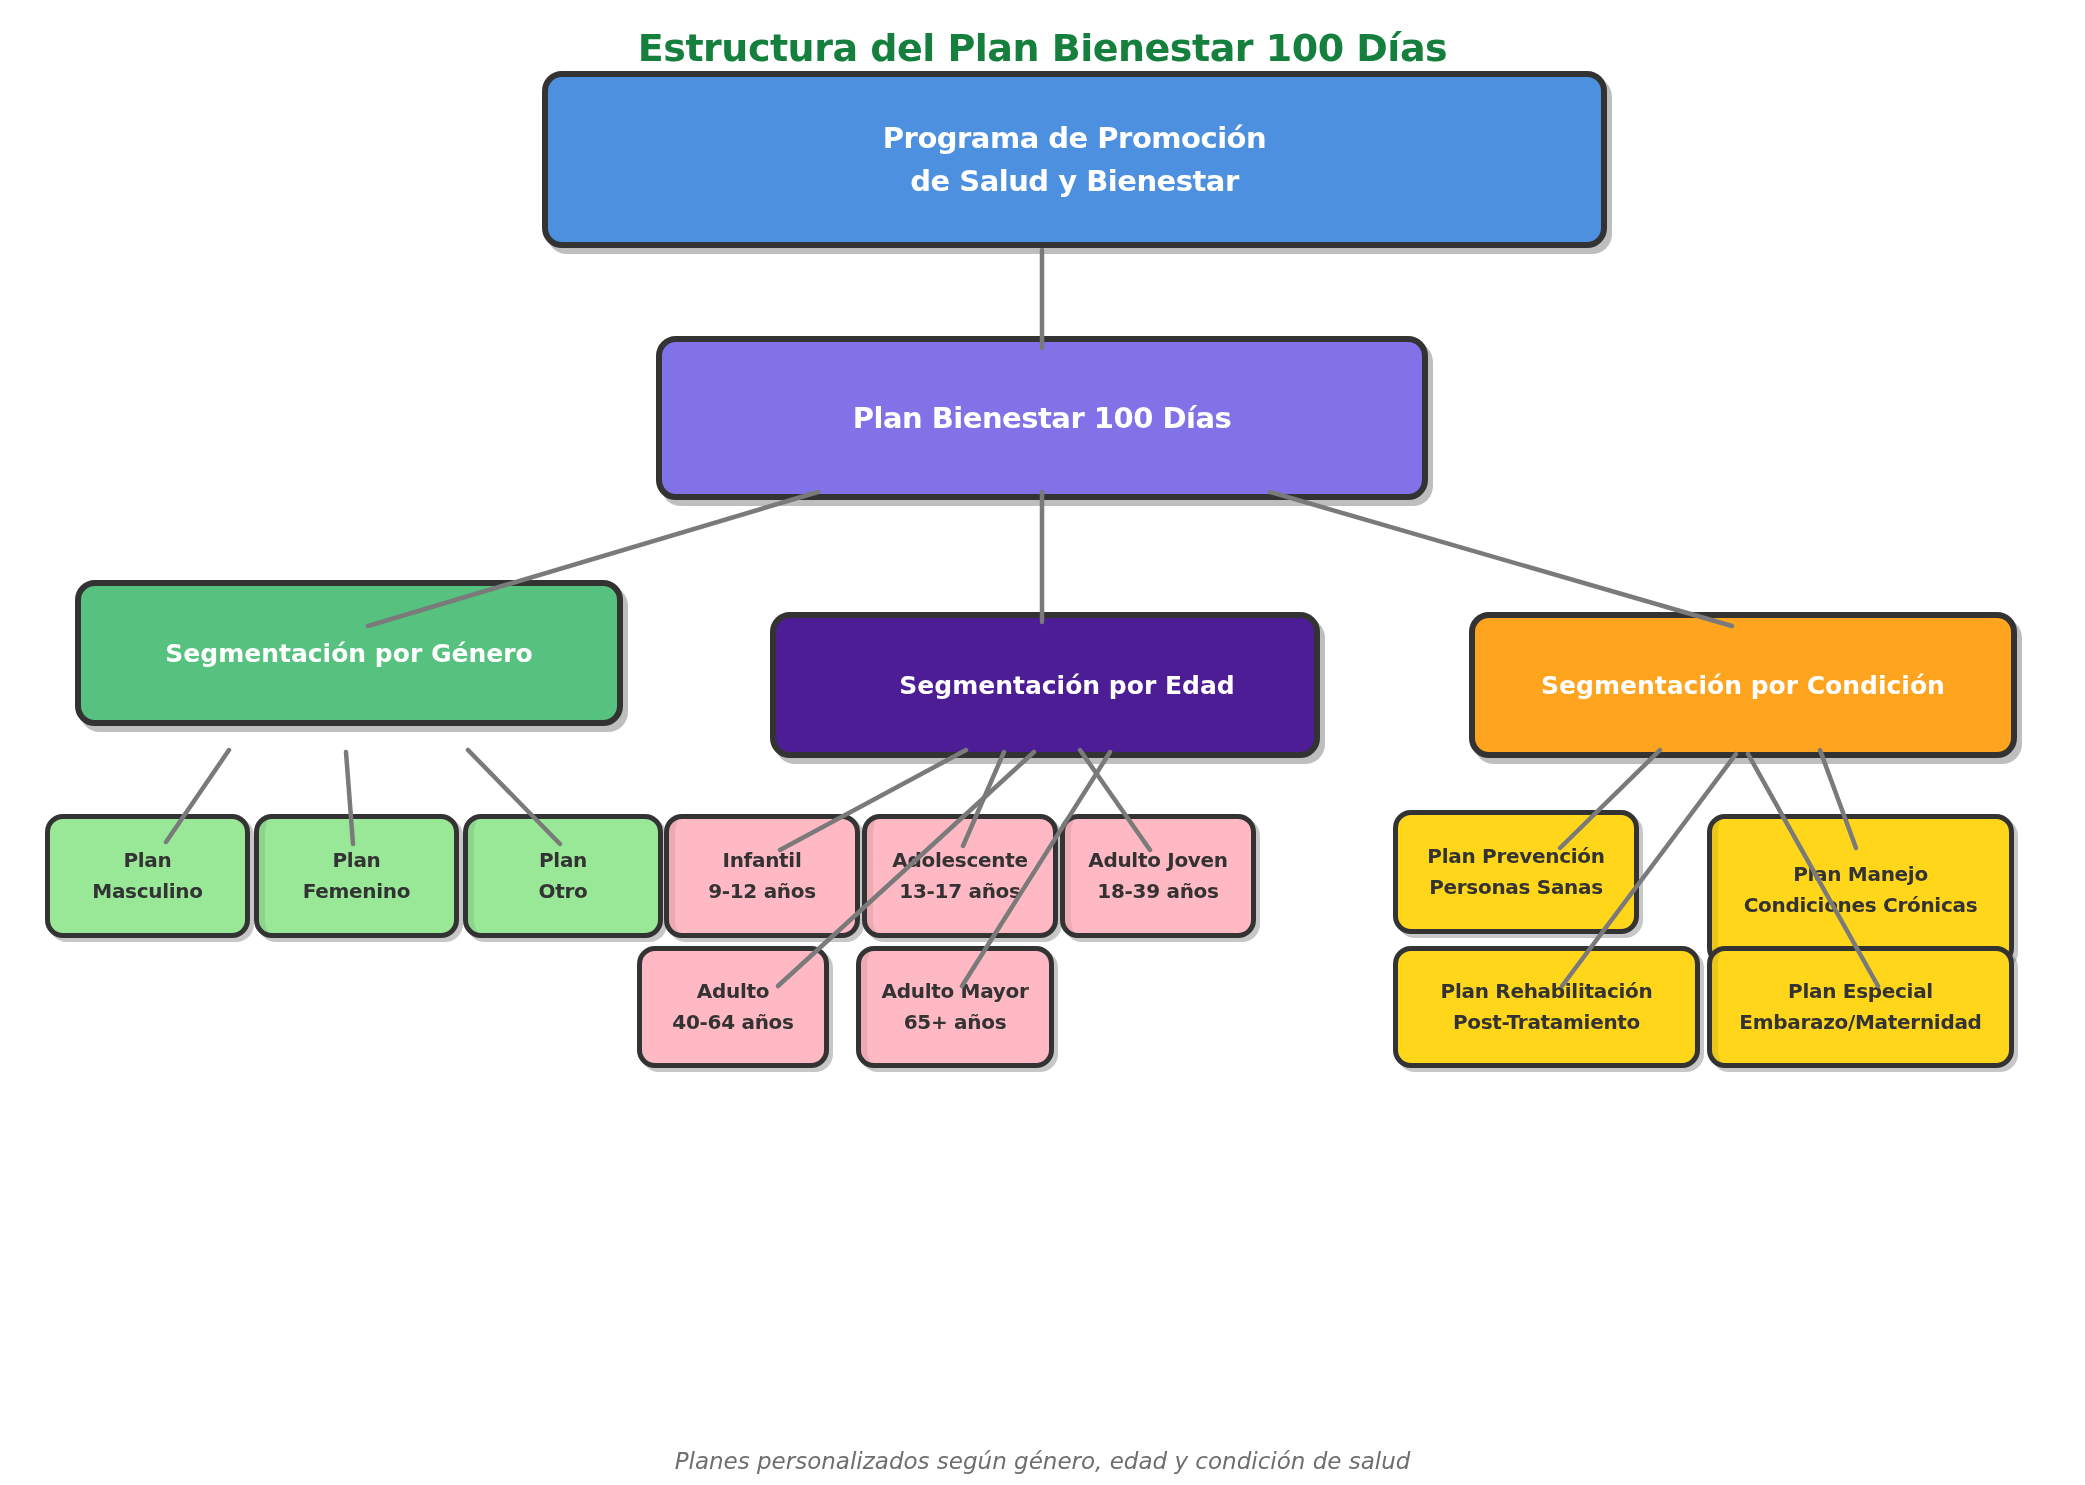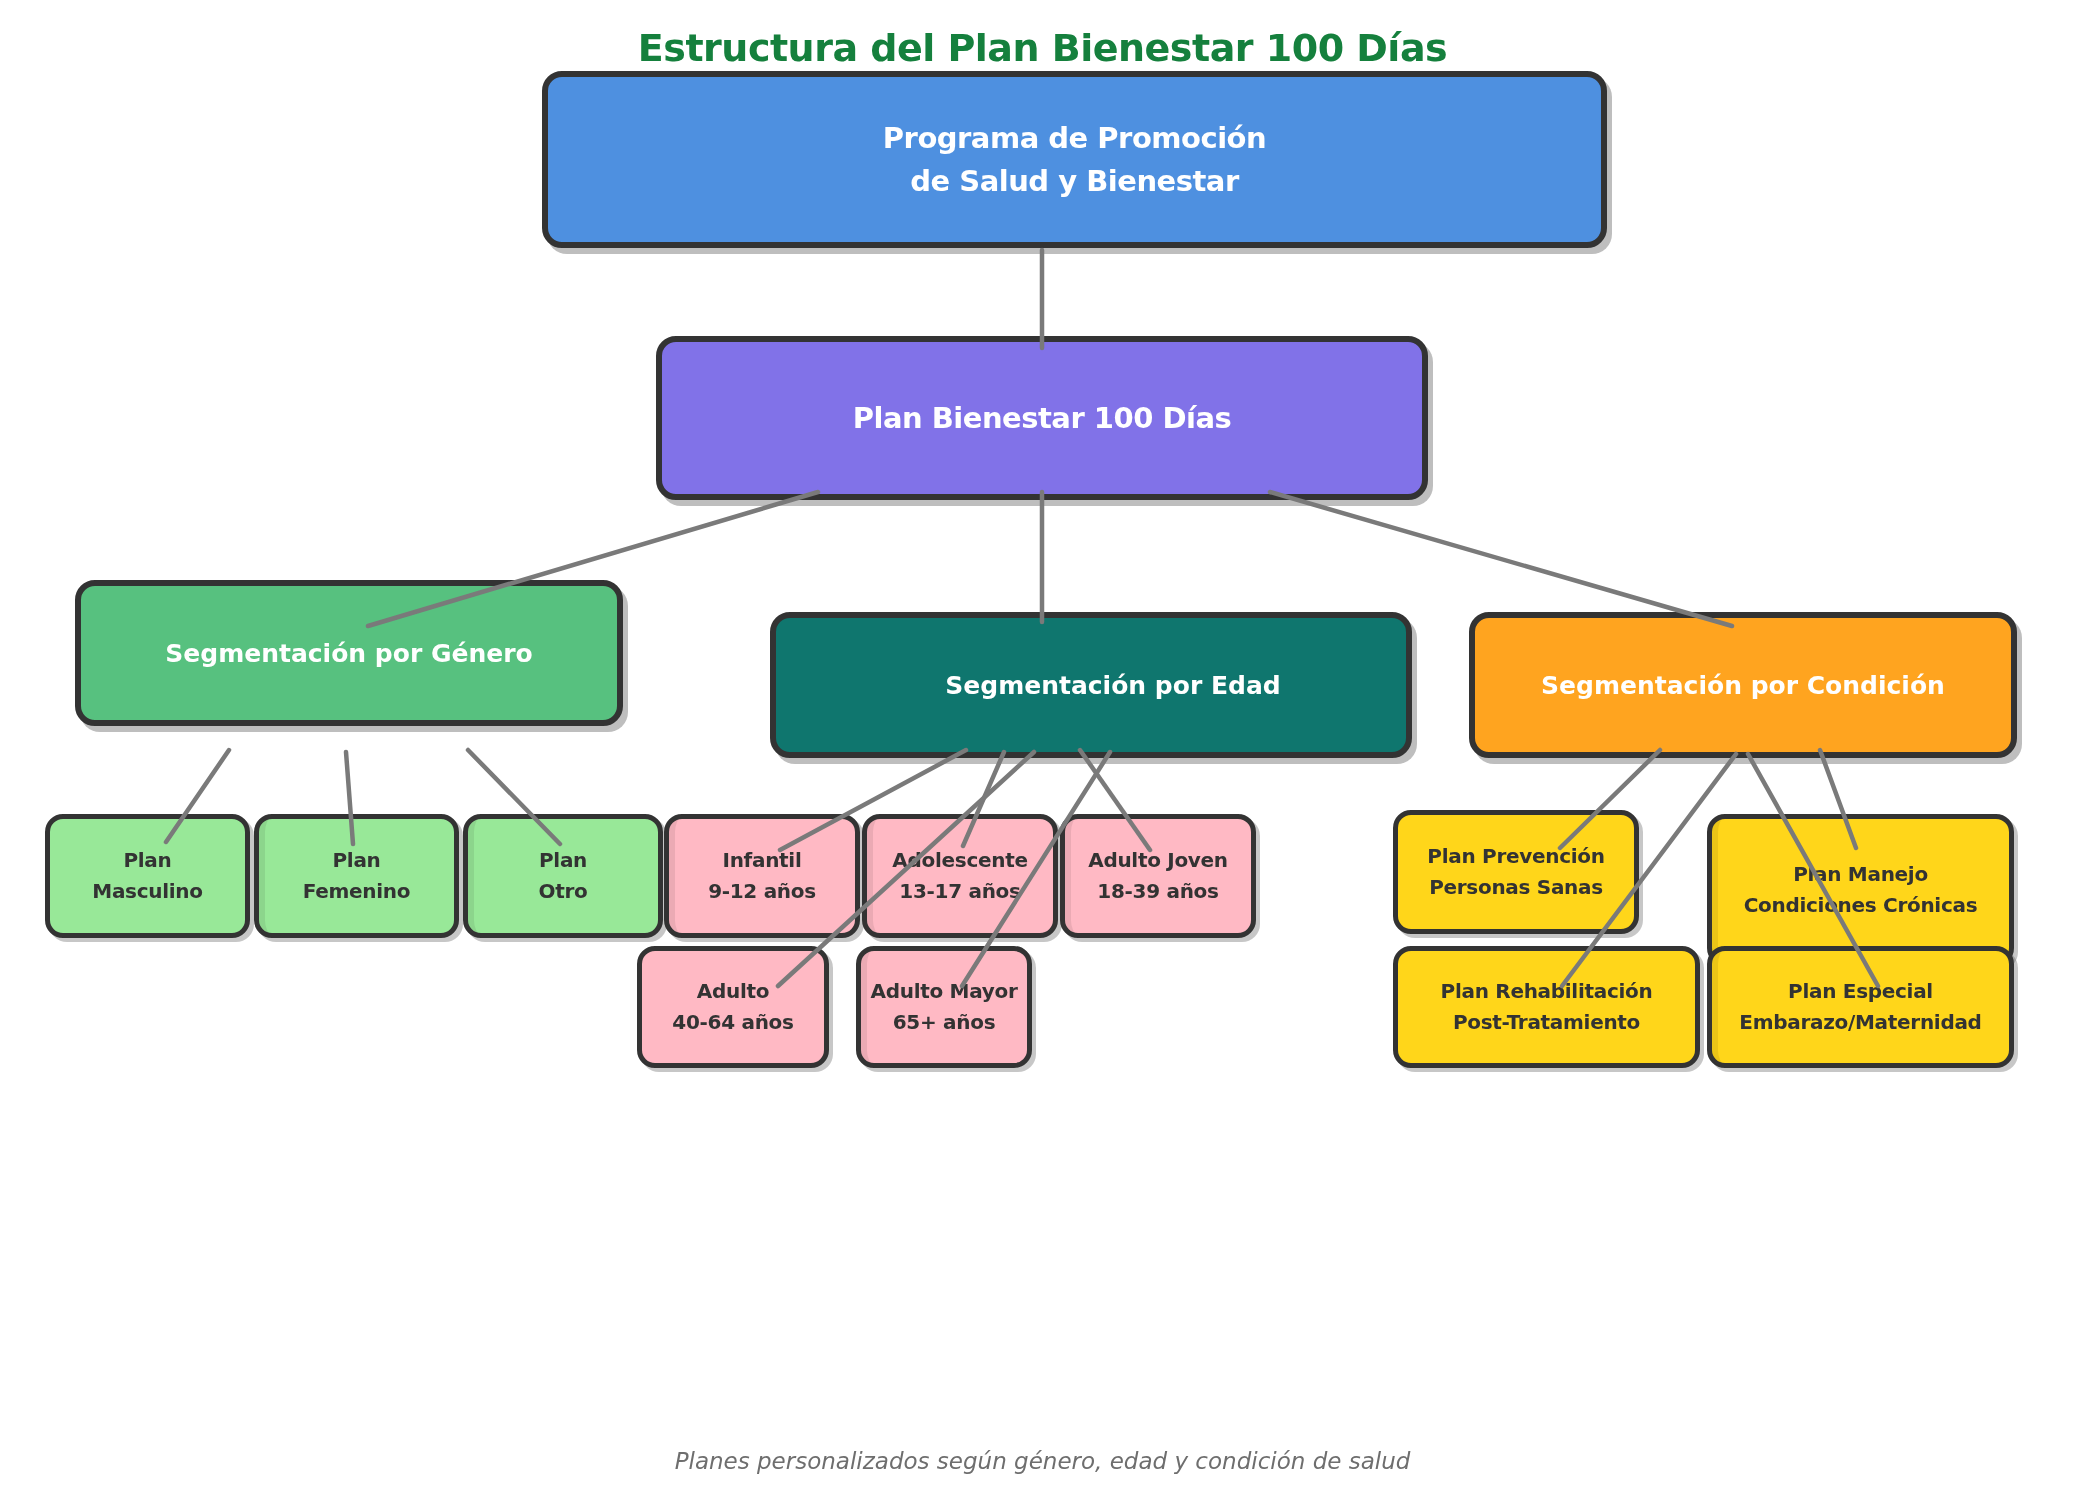--- a/index.html
+++ b/index.html
@@ -62,21 +62,21 @@
 de Salud y Bienestar</span>
   </div>
 
   <div class="node lvl2" style="left: 656px; top: 336px; width: 772px; height: 164px; background: rgb(129, 114, 232);">
     <span class="node-label">Plan Bienestar 100 Días</span>
   </div>
 
   <div class="node lvl3" style="left: 75px; top: 580px; width: 548px; height: 146px; background: rgb(87, 193, 127);">
     <span class="node-label">Segmentación por Género</span>
   </div>
-  <div class="node lvl3" style="left: 770px; top: 612px; width: 642px; height: 146px; background: #0f766e; padding-left: 44px;">
+  <div class="node lvl3" style="left: 770px; top: 612px; width: 550px; height: 146px; background: #4c1d95; padding-left: 44px;">
     <span class="node-label">Segmentación por Edad</span>
   </div>
   <div class="node lvl3" style="left: 1469px; top: 612px; width: 548px; height: 146px; background: rgb(255, 164, 31);">
     <span class="node-label">Segmentación por Condición</span>
   </div>
 
   <div class="node child" style="left: 45px; top: 814px; width: 205px; height: 124px; background: rgb(152, 232, 152);">
     <span class="node-label">Plan
 Masculino</span>
   </div>
@@ -99,21 +99,21 @@
   </div>
   <div class="node child ov" style="left: 1060px; top: 814px; width: 196px; height: 124px; background: rgb(255, 185, 196);">
     <span class="node-label">Adulto Joven
 18-39 años</span>
   </div>
 
   <div class="node child" style="left: 637px; top: 946px; width: 192px; height: 122px; background: rgb(255, 185, 196);">
     <span class="node-label">Adulto
 40-64 años</span>
   </div>
-  <div class="node child ov" style="left: 856px; top: 946px; width: 176px; height: 122px; background: rgb(255, 185, 196); text-align: center;">
+  <div class="node child ov" style="left: 856px; top: 946px; width: 198px; height: 122px; background: rgb(255, 185, 196); text-align: center;">
     <span class="node-label">Adulto Mayor
 65+ años</span>
   </div>
 
   <div class="node child" style="left: 1393px; top: 810px; width: 246px; height: 124px; background: rgb(255, 214, 26);">
     <span class="node-label">Plan Prevención
 Personas Sanas</span>
   </div>
   <div class="node child ov" style="left: 1707px; top: 814px; width: 307px; height: 152px; background: rgb(255, 214, 26);">
     <span class="node-label">Plan Manejo

